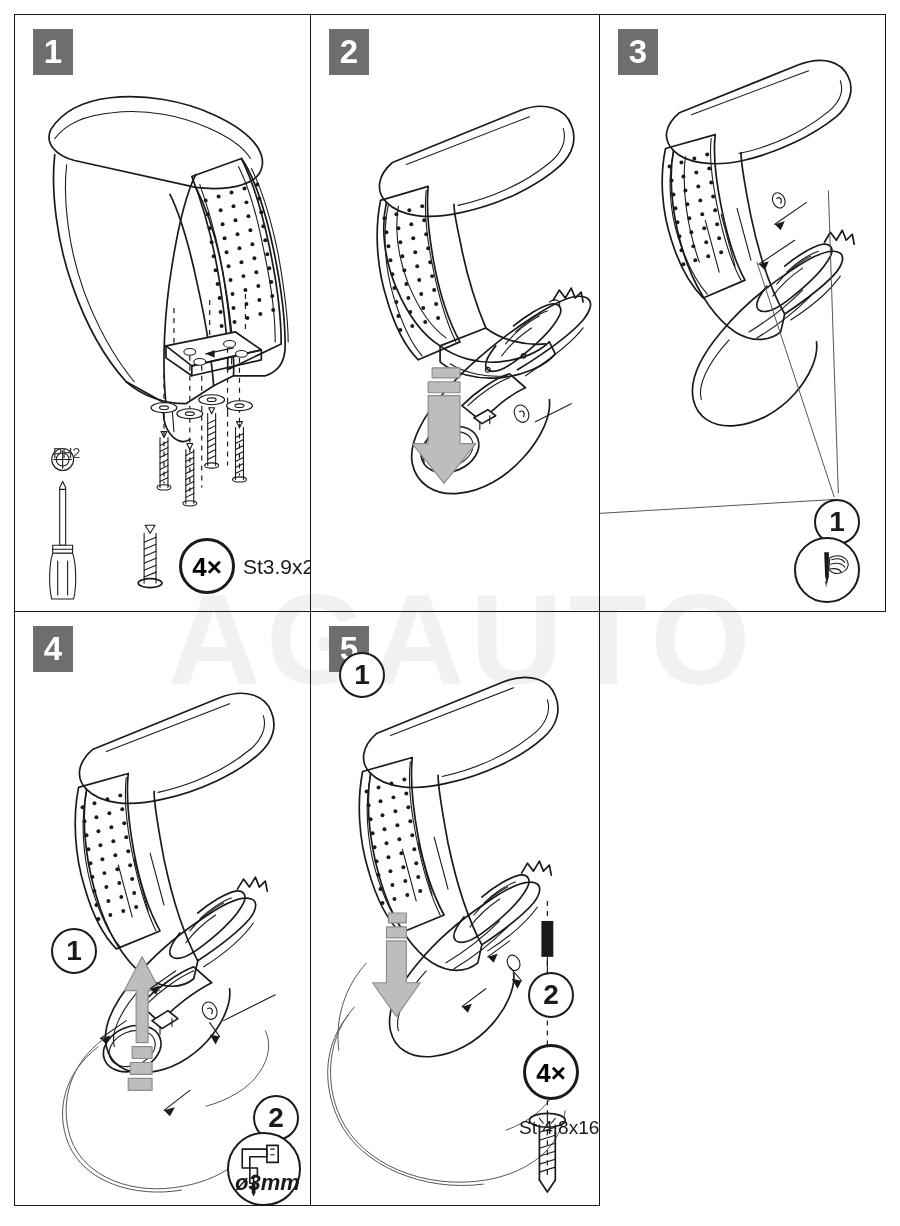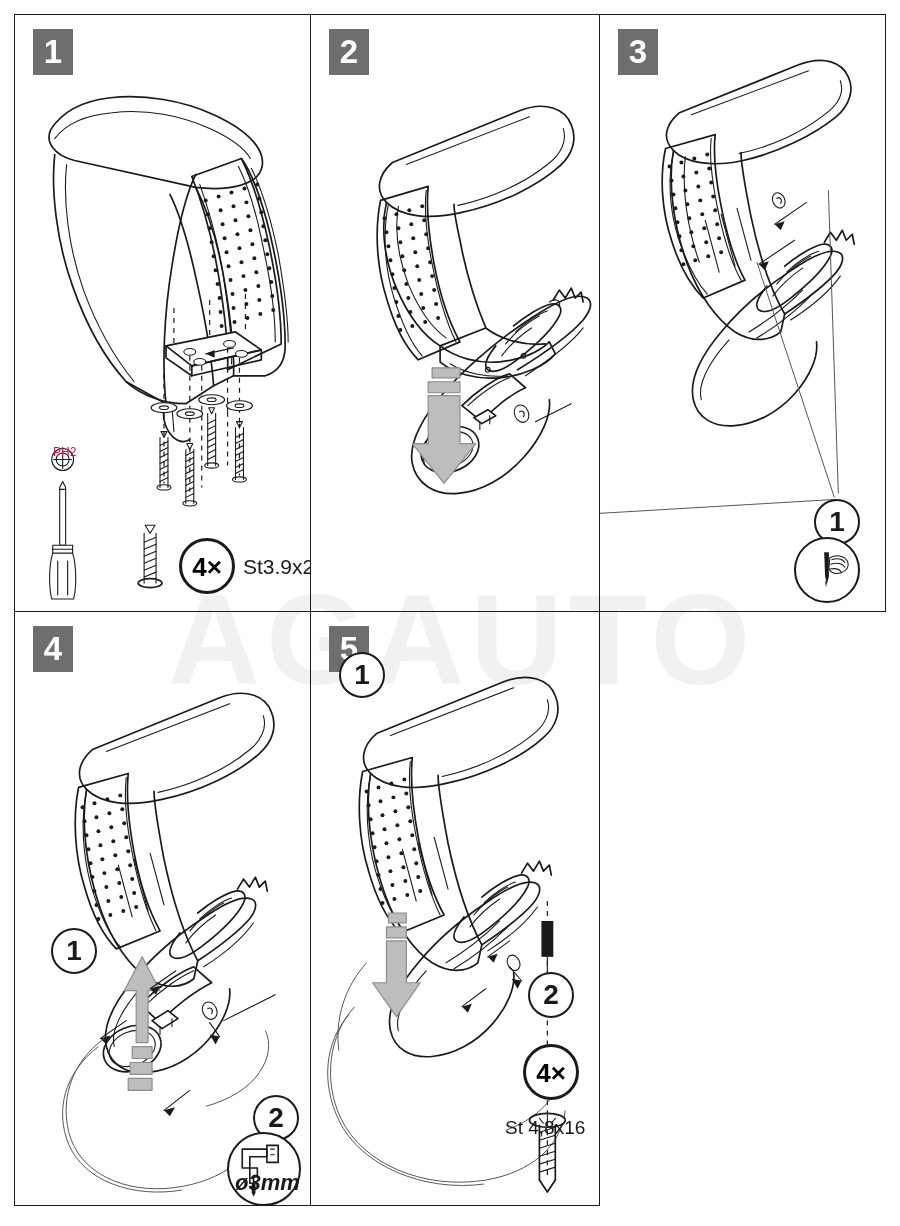--- a/index.html
+++ b/index.html
@@ -116,22 +116,22 @@
     background: #fff;
     text-align: center;
     line-height: 52px;
     font-size: 26px;
     font-weight: bold;
     z-index: 7;
     box-sizing: border-box;
   }
   .lbl-small {
     position: absolute;
-    font-size: 12px;
-    color: #be185d;
+    font-size: 14px;
+    color: #404040;
     z-index: 7;
     white-space: nowrap;
   }
 </style>
 </head>
 <body>
 
 <div id="watermark">AGAUTO</div>
 
 <div id="sheet">
@@ -801,16 +801,16 @@
         <path class="ln" d="M230 570 L238 582 L246 570"></path>
       </g>
     </svg>
 
     <div class="callout callout-num" style="left:28px; top:40px;">1</div>
 
     <div class="callout callout-num" style="left:217px; top:360px;">2</div>
 
     <div class="qty-circle" style="left:212px; top:432px;">4×</div>
 
-    <div class="spec-text" style="left:194px; top:505px; font-size:19px;">St 4,8x16</div>
+    <div class="spec-text" style="left:208px; top:505px; font-size:19px;">St 4,8x16</div>
   </div>
 
 </div>
 
 </body></html>

